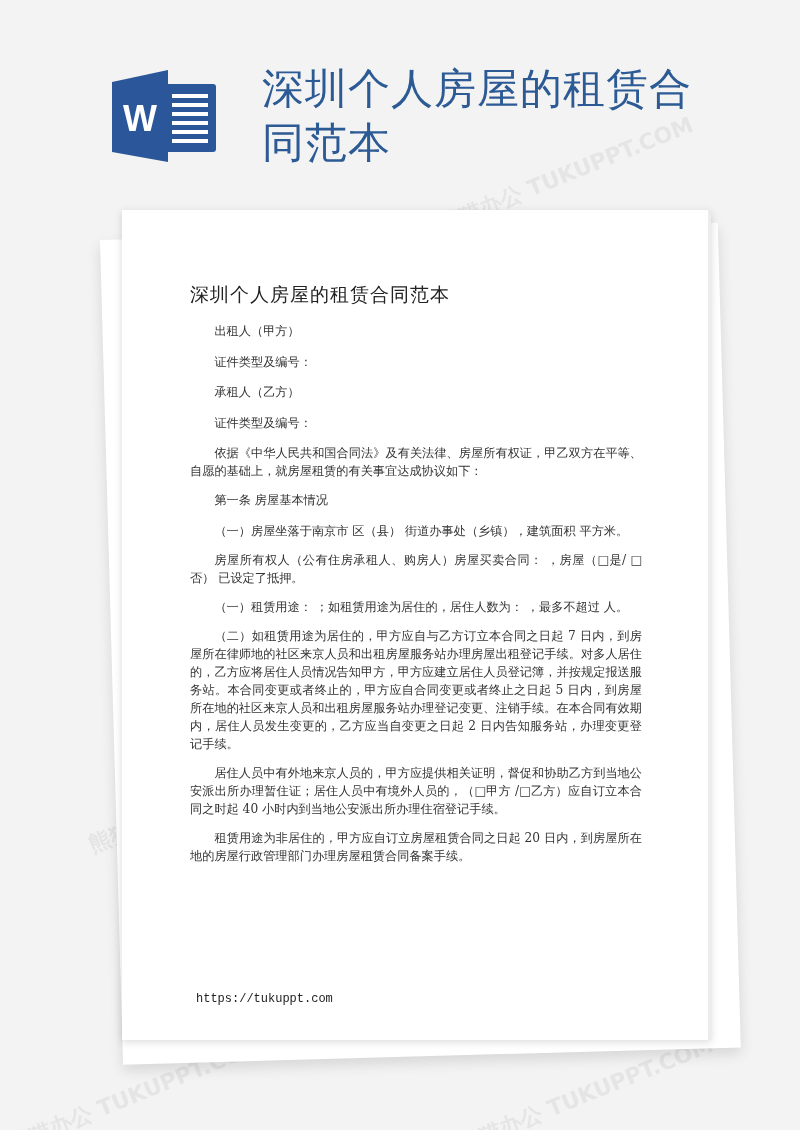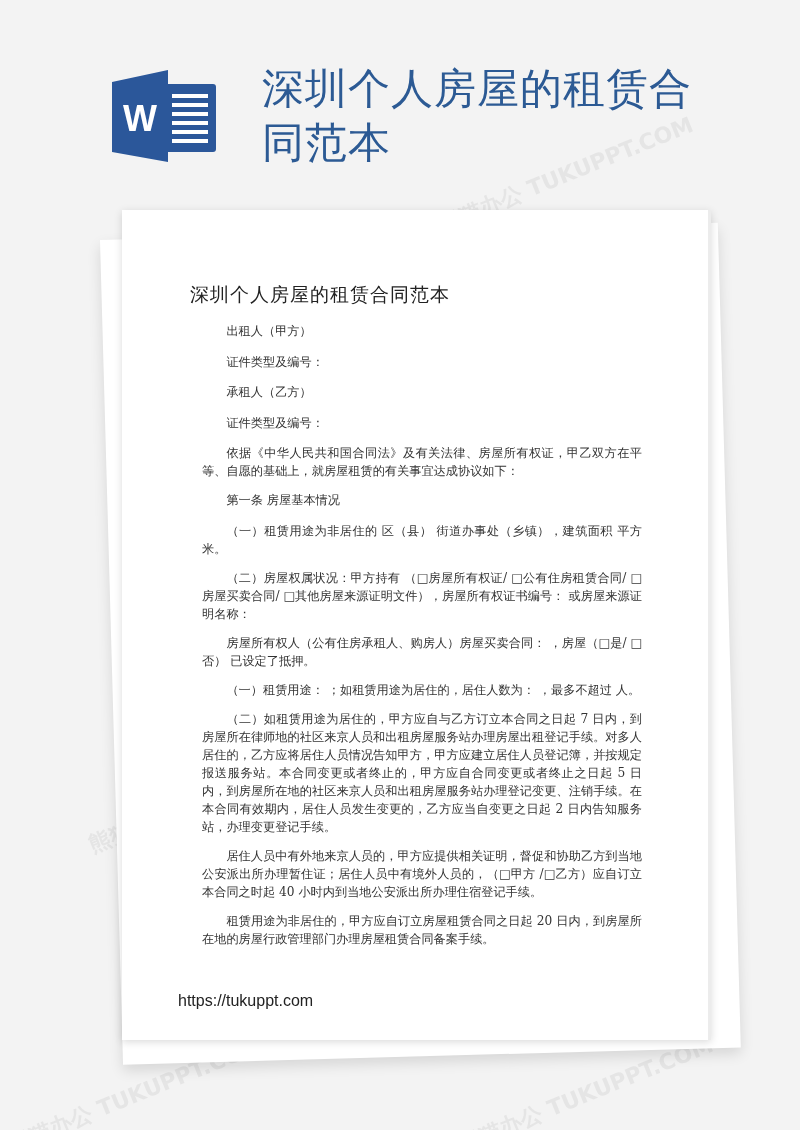--- a/index.html
+++ b/index.html
@@ -23,25 +23,25 @@
   .page {
     position:absolute; left:122px; top:210px; width:586px; height:830px;
     background:#fff; box-shadow:0 2px 8px rgba(0,0,0,0.15);
     border-right:3px solid #ececec;
   }
   .doc-title {
     position:absolute; left:68px; top:72px;
     font-size:19px; color:#222; letter-spacing:1px;
   }
   .body-text { position:absolute; left:68px; top:112px; width:452px; font-size:12.2px; color:#333; line-height:18px; }
-  .p { margin:0 0 11px 12px; text-indent:2em; text-align:justify; }
+  .p { margin:0 0 11px 0; text-indent:2em; text-align:justify; }
   .p.short { margin-bottom:12.5px; }
   .footer-url {
-    position:absolute; left:56px; top:782px;
-    font-family:Liberation Sans, sans-serif; font-size:16px; color:#222;
+    position:absolute; left:74px; top:782px;
+    font-family:Liberation Mono, monospace; font-size:12px; color:#222;
   }
   .watermark {
     position:absolute; font-family:"DejaVu Sans",sans-serif; font-size:22px; font-weight:bold;
     color:rgba(180,180,180,0.22); transform:rotate(-22deg); white-space:nowrap; pointer-events:none;
   }
 </style>
 </head>
 <body>
 
 <div class="header">
@@ -71,22 +71,21 @@
 
 <div class="page">
   <div class="doc-title">深圳个人房屋的租赁合同范本</div>
   <div class="body-text">
     <p class="p short">出租人（甲方）</p>
     <p class="p short">证件类型及编号：</p>
     <p class="p short">承租人（乙方）</p>
     <p class="p short">证件类型及编号：</p>
     <p class="p">依据《中华人民共和国合同法》及有关法律、房屋所有权证，甲乙双方在平等、自愿的基础上，就房屋租赁的有关事宜达成协议如下：</p>
     <p class="p short">第一条 房屋基本情况</p>
-    <p class="p">（一）租赁用途为非居住的 区（县） 街道办事处（乡镇），建筑面积 平方米。</p>
-    <p class="p">（二）房屋权属状况：甲方持有 （□房屋所有权证/ □公有住房租赁合同/ □房屋买卖合同/ □其他房屋来源证明文件），房屋所有权证书编号： 或房屋来源证明名称：</p>
+    <p class="p">（一）房屋坐落于南京市 区（县） 街道办事处（乡镇），建筑面积 平方米。</p>
     <p class="p">房屋所有权人（公有住房承租人、购房人）房屋买卖合同： ，房屋（□是/ □否） 已设定了抵押。</p>
     <p class="p">（一）租赁用途： ；如租赁用途为居住的，居住人数为： ，最多不超过 人。</p>
     <p class="p">（二）如租赁用途为居住的，甲方应自与乙方订立本合同之日起 7 日内，到房屋所在律师地的社区来京人员和出租房屋服务站办理房屋出租登记手续。对多人居住的，乙方应将居住人员情况告知甲方，甲方应建立居住人员登记簿，并按规定报送服务站。本合同变更或者终止的，甲方应自合同变更或者终止之日起 5 日内，到房屋所在地的社区来京人员和出租房屋服务站办理登记变更、注销手续。在本合同有效期内，居住人员发生变更的，乙方应当自变更之日起 2 日内告知服务站，办理变更登记手续。</p>
     <p class="p">居住人员中有外地来京人员的，甲方应提供相关证明，督促和协助乙方到当地公安派出所办理暂住证；居住人员中有境外人员的，（□甲方 /□乙方）应自订立本合同之时起 40 小时内到当地公安派出所办理住宿登记手续。</p>
     <p class="p">租赁用途为非居住的，甲方应自订立房屋租赁合同之日起 20 日内，到房屋所在地的房屋行政管理部门办理房屋租赁合同备案手续。</p>
   </div>
   <div class="footer-url">https://tukuppt.com</div>
 </div>
 
 </body></html>

